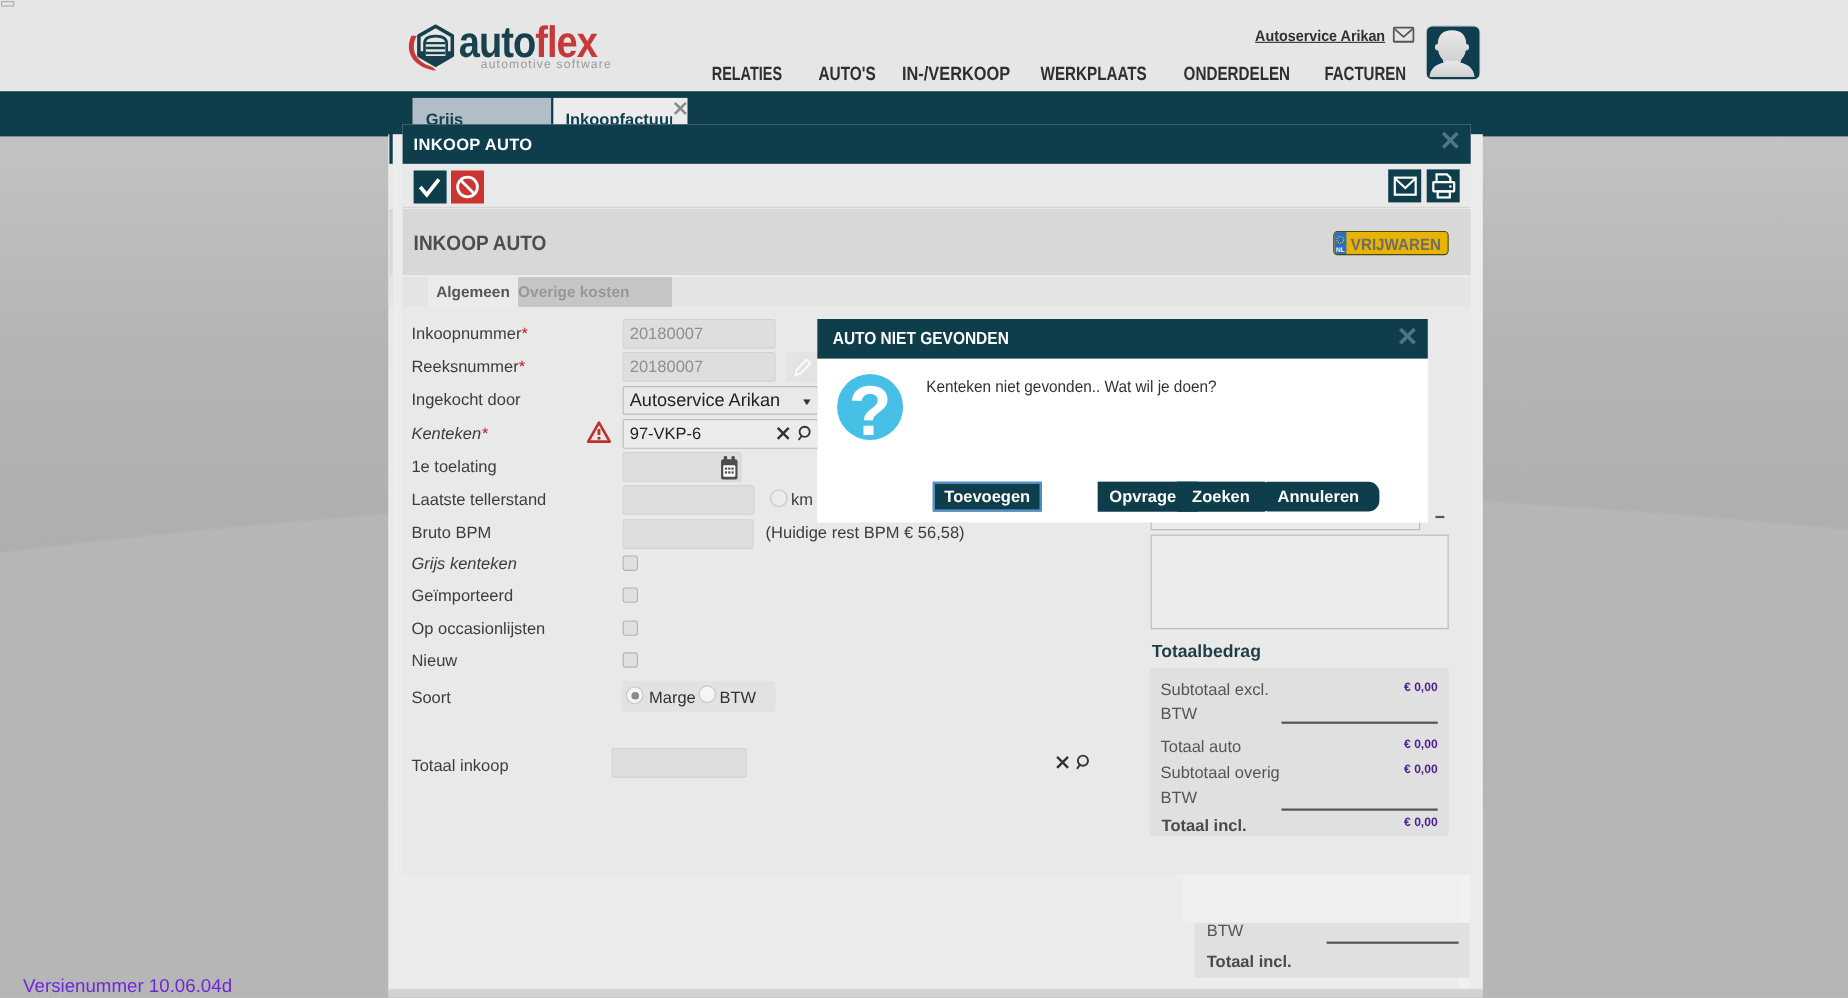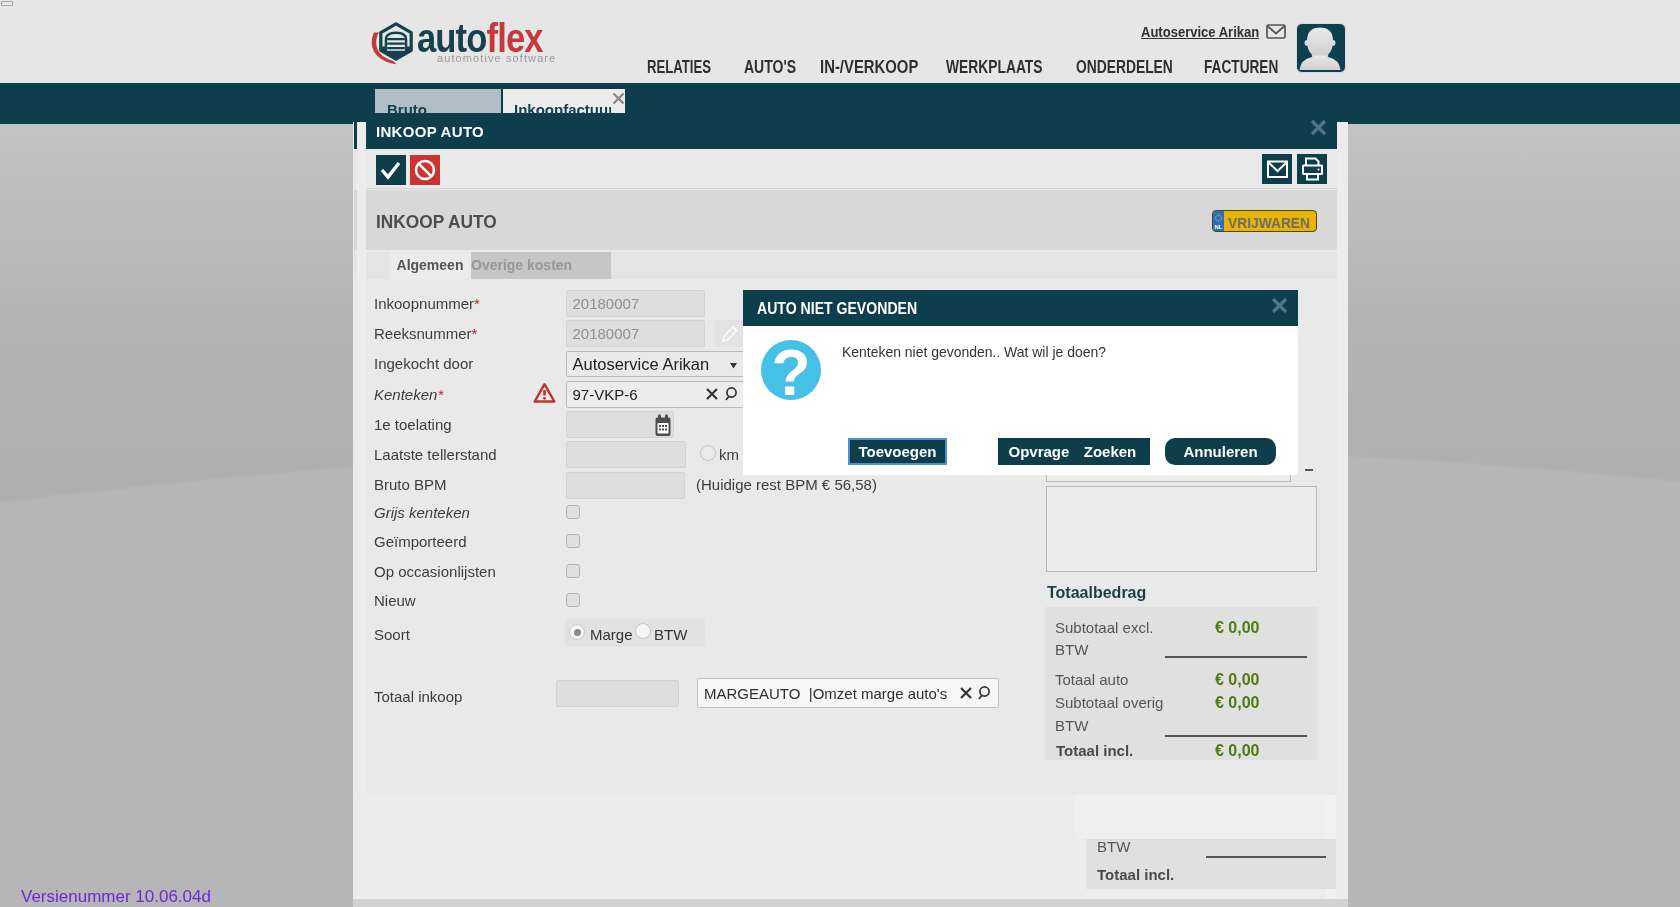--- a/index.html
+++ b/index.html
@@ -9,21 +9,21 @@
   .navy { background:#0e3d4b; }
   .bold { font-weight:bold; }
   .lbl { position:absolute; font-size:15px; color:#3d3d3d; white-space:nowrap; }
   .req { color:#c22026; }
   .inp { position:absolute; height:27px; font-size:15px; line-height:26px; padding-left:6px; border:1px solid #bdbdbd; border-radius:2px; white-space:nowrap; overflow:hidden; }
   .dis { background:#dedede; color:#8f8f8f; border-color:#d2d2d2; }
   .sel { background:#e9e9e9; height:26px; line-height:25px; border-color:#b9b9b9; }
   .radio { position:absolute; width:16px; height:16px; border-radius:50%; background:#ebebeb; border:1px solid #c6c6c6; }
   .rsel::after { content:""; position:absolute; left:4px; top:4px; width:7px; height:7px; border-radius:50%; background:#8a8a8a; }
   .cb { position:absolute; width:14px; height:14px; border-radius:3px; background:#e0e0e0; border:1px solid #b3b3b3; }
-  .eur { position:absolute; left:849px; width:92px; text-align:left; font-size:16px; font-weight:bold; color:#4d7c0f; }
+  .eur { position:absolute; left:849px; width:92px; text-align:right; font-size:11px; font-weight:bold; color:#4c1d95; }
   .dbtn { position:absolute; top:148px; height:27px; background:#0e3d4b; border:2px solid #0e3d4b; box-sizing:border-box; color:#fff; font-size:15px; font-weight:bold; text-align:center; line-height:23px; }
   .nav { position:absolute; top:57px; font-size:17.5px; font-weight:bold; color:#2f2f2f; transform:scaleX(0.75); transform-origin:left; white-space:nowrap; }
 </style>
 </head>
 <body>
 
 <svg class="abs" style="left:0;top:0;" width="1680" height="907">
   <defs>
       <linearGradient id="bgg" x1="0" y1="0" x2="0" y2="1">
     <stop offset="0.13" stop-color="#c3c3c3"></stop>
@@ -82,21 +82,21 @@
         <circle cx="35.5" cy="19" r="3"></circle>
       <path d="M 10 17 Q 10 3.5 23 3.5 Q 36 3.5 36 17 Q 36 26 31.5 30 L 30.5 34 L 15.5 34 L 14.5 30 Q 10 26 10 17 Z"></path>
       <path d="M 2.5 46 Q 3.5 35.5 15 33 L 17.5 31.5 H 28.5 L 31 33 Q 42.5 35.5 43.5 46 Z"></path>
     </g>
   </svg>
 </div>
 
 <div class="abs navy" style="left:0;top:83px;width:1680px;height:40.5px;"></div>
 
 <div class="abs" style="left:375px;top:89px;width:126px;height:33px;background:#b2bec7;"></div>
-<div class="abs" style="left:387px;top:101px;font-size:15px;font-weight:bold;color:#12404e;">Bruto</div>
+<div class="abs" style="left:387px;top:101px;font-size:15px;font-weight:bold;color:#12404e;">Grijs</div>
 <div class="abs" style="left:503px;top:89px;width:122px;height:33px;background:#ececec;"></div>
 <div class="abs" style="left:514px;top:101px;width:97px;font-size:15px;font-weight:bold;color:#12404e;overflow:hidden;white-space:nowrap;">Inkoopfactuur</div>
 <svg class="abs" style="left:612px;top:92px;" width="13" height="13" viewBox="0 0 13 13">
   <path d="M 1.5 1.5 L 11.5 11.5 M 11.5 1.5 L 1.5 11.5" stroke="#8a8a8a" stroke-width="2.4"></path>
 </svg>
 
 <div class="abs" style="left:353px;top:122px;width:995px;height:779px;background:#ececec;"></div>
 <div class="abs navy" style="left:353.5px;top:113px;width:3px;height:36px;"></div>
 <div class="abs" style="left:353.5px;top:149px;width:3px;height:41px;background:#e9e9e9;"></div>
 <div class="abs" style="left:353.5px;top:190px;width:3px;height:60px;background:#d8d8d8;"></div>
@@ -227,21 +227,20 @@
   <div class="lbl" style="left:8px;top:479px;">Nieuw</div>
   <div class="cb" style="left:200px;top:480px;"></div>
   <div class="lbl" style="left:8px;top:513px;">Soort</div>
   <div class="abs" style="left:199px;top:506px;width:139.5px;height:27.5px;background:#e2e2e2;border-radius:3px;"></div>
   <div class="radio rsel" style="left:203px;top:511px;background:#f5f5f5;"></div>
   <div class="lbl" style="left:224px;top:513px;color:#333;">Marge</div>
   <div class="radio" style="left:269px;top:510px;background:#f5f5f5;"></div>
   <div class="lbl" style="left:288px;top:513px;color:#333;">BTW</div>
   <div class="lbl" style="left:8px;top:575px;">Totaal inkoop</div>
   <div class="inp dis" style="left:189.5px;top:567px;width:123px;"></div>
-  <div class="inp" style="left:331px;top:565px;width:302px;height:30px;color:#2f2f2f;line-height:30px;background:#f6f6f6;border-color:#c2c2c2;">MARGEAUTO&nbsp; |Omzet marge auto's</div>
   <svg class="abs" style="left:593px;top:573px;" width="14" height="14" viewBox="0 0 14 14">
       <path d="M 2 2 L 12 12 M 12 2 L 2 12" stroke="#333" stroke-width="2.2"></path>
     </svg>
   <svg class="abs" style="left:611px;top:572px;" width="16" height="16" viewBox="0 0 16 16">
       <circle cx="7.5" cy="6.5" r="4.6" fill="none" stroke="#333" stroke-width="1.7"></circle>
       <path d="M 4.8 10.4 L 2 14" stroke="#333" stroke-width="1.7"></path>
     </svg>
 
   <div class="abs" style="left:679.5px;top:340px;width:245.5px;height:28.5px;border:1px solid #b9b9b9;background:#ececec;"></div>
   <div class="abs" style="left:939px;top:355.5px;width:8px;height:2.5px;background:#555;"></div>
@@ -267,14 +266,14 @@
   <div class="abs" style="left:14px;top:10px;font-size:16px;font-weight:bold;color:#fff;transform:scaleX(0.88);transform-origin:left;white-space:nowrap;">AUTO NIET GEVONDEN</div>
   <svg class="abs" style="left:528px;top:7px;" width="17" height="17" viewBox="0 0 17 17">
     <path d="M 2 2 L 15 15 M 15 2 L 2 15" stroke="#4f7587" stroke-width="3.2"></path>
   </svg>
   <div class="abs" style="left:18px;top:50px;width:60px;height:60px;border-radius:50%;background:#47c0e8;"></div>
   <div class="abs" style="left:18px;top:50px;width:60px;height:60px;text-align:center;font-size:64px;font-weight:bold;color:#fff;line-height:66px;">?</div>
   <div class="abs" style="left:99px;top:53px;font-size:15px;color:#333;transform:scaleX(0.93);transform-origin:left;white-space:nowrap;">Kenteken niet gevonden.. Wat wil je doen?</div>
   <div class="dbtn" style="left:105px;width:99px;border-color:#4f8fca;">Toevoegen</div>
   <div class="dbtn" style="left:219px;width:91px;margin-left:36px;">Opvragen</div>
   <div class="dbtn" style="left:327px;width:80px;">Zoeken</div>
-  <div class="dbtn" style="left:422px;width:111px;border-radius:10px;">Annuleren</div>
+  <div class="dbtn" style="left:400px;width:111px;border-radius:10px;">Annuleren</div>
 </div>
 
 </body></html>

